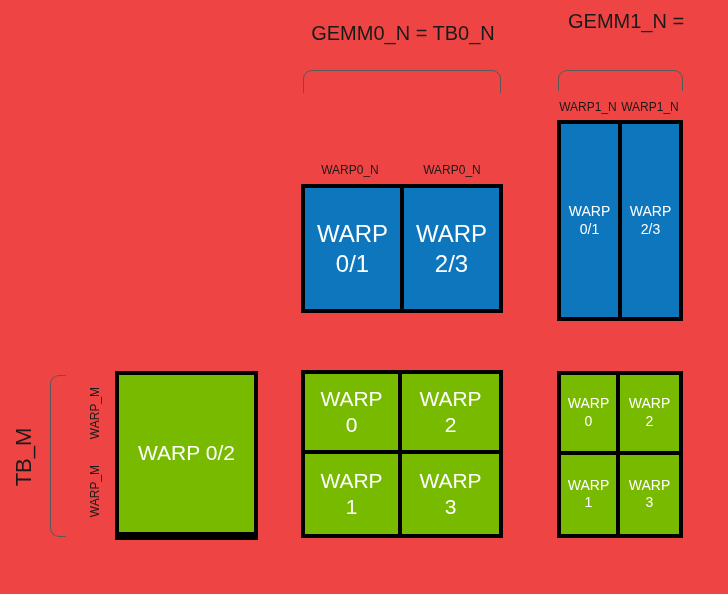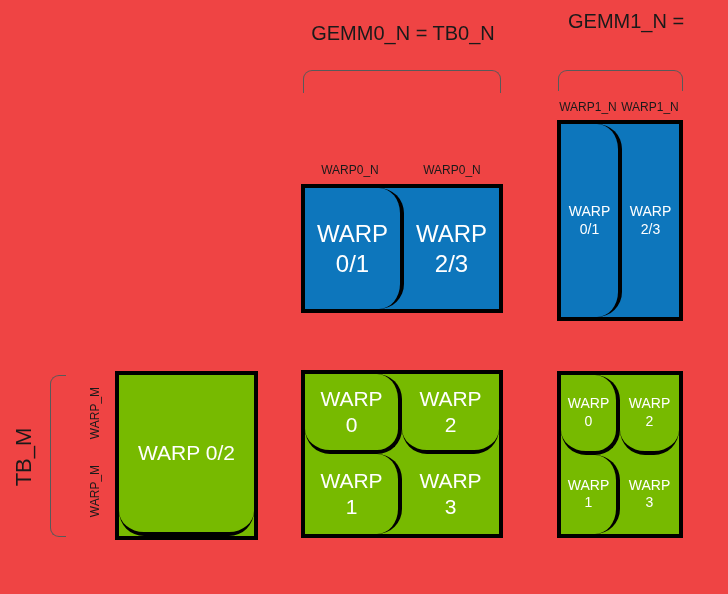--- a/index.html
+++ b/index.html
@@ -36,21 +36,21 @@
   .warpm{position:absolute;width:70px;height:16px;font-size:12px;line-height:16px;
          text-align:center;color:var(--title_text,#1a1a1a);white-space:nowrap;}
   #warpm-top{left:60px;top:405px;}
   #warpm-bottom{left:60px;top:483px;}
 
   
   .block{position:absolute;border:4px solid var(--border,#000);box-sizing:border-box;display:flex;}
   .blue{background:var(--blue,#0D76BC);}
   .green{background:var(--green,#77BA00);}
   .cell{flex:1;display:flex;flex-direction:column;align-items:center;justify-content:center;
-        color:var(--cell_text,#ffffff);text-align:center;box-sizing:border-box;line-height:1.25;border-radius:25px;}
+        color:var(--cell_text,#ffffff);text-align:center;box-sizing:border-box;line-height:1.25;}
   .bR{border-right:4px solid var(--border,#000);}
   .bB{border-bottom:4px solid var(--border,#000);}
   .grid2{display:grid;grid-template-columns:1fr 1fr;grid-template-rows:1fr 1fr;}
   .col{flex-direction:column;}
 
   #blk-gemm0-accum{left:301px;top:184px;width:202px;height:129px;}
   #blk-gemm0-accum .cell{font-size:24px;}
   #blk-gemm1-accum{left:557px;top:120px;width:126px;height:201px;}
   #blk-gemm1-accum .cell{font-size:14px;}
   #blk-gemm0-operand{left:115px;top:371px;width:143px;height:169px;}

